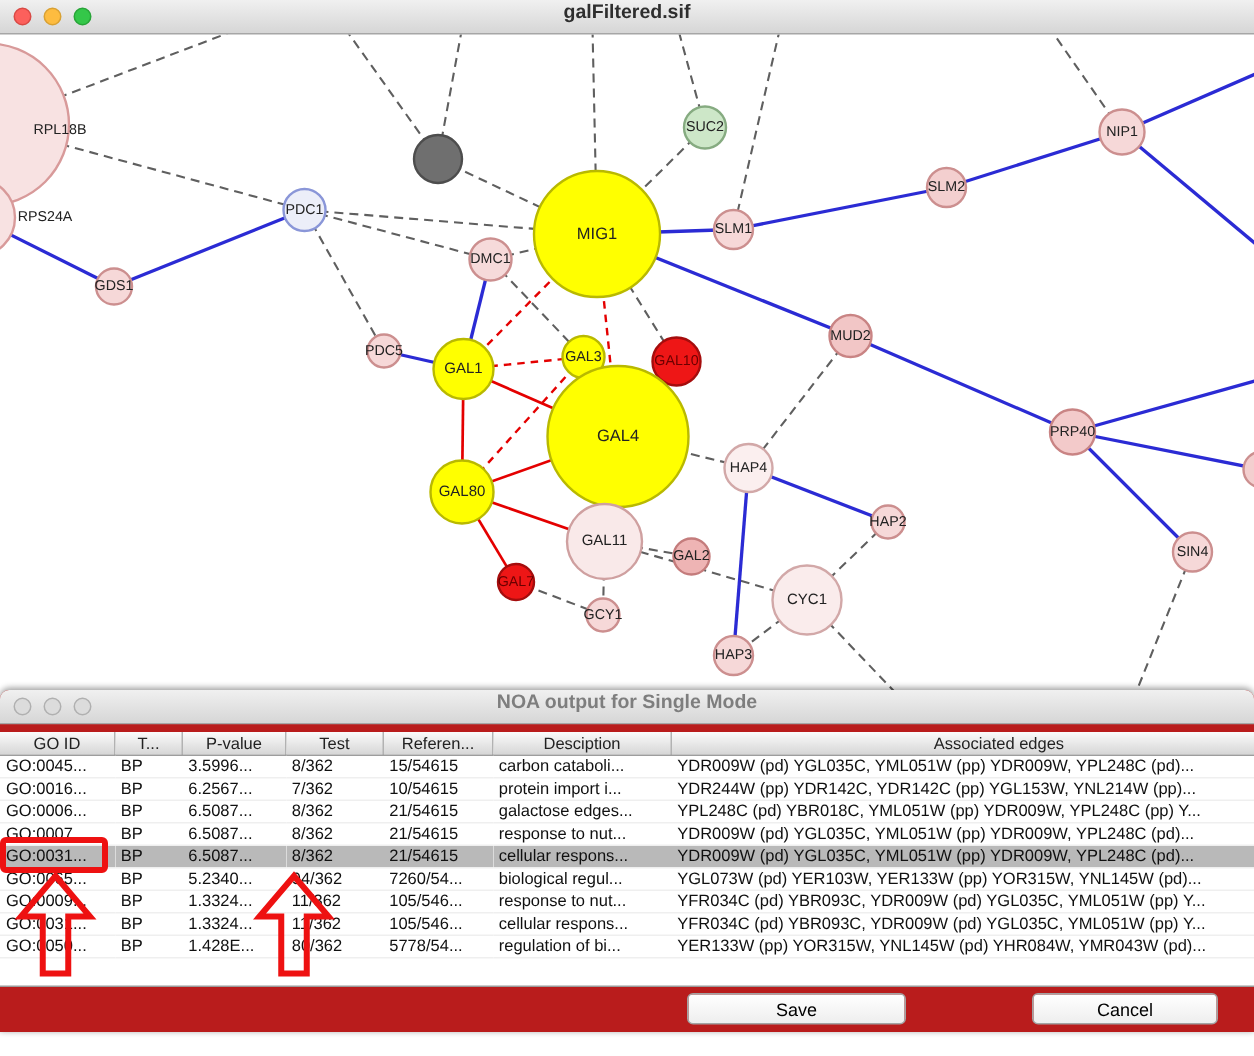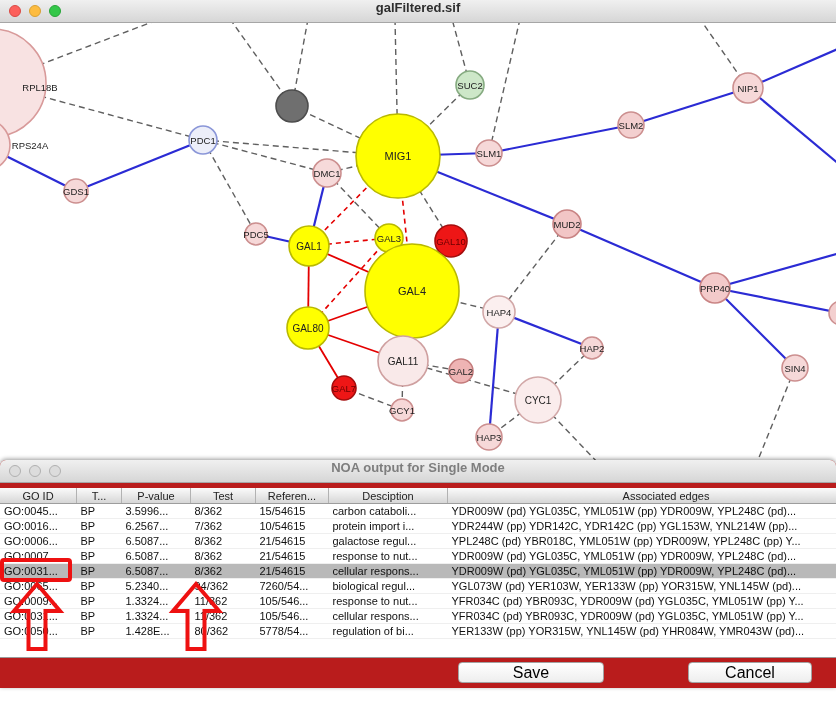--- a/index.html
+++ b/index.html
@@ -35,21 +35,21 @@
   table.noa th{background:linear-gradient(180deg,#fbfbfb,#d6d6d6);border-right:1px solid #b2b2b2;
     border-bottom:1px solid #9d9d9d;height:15px;font-weight:400;color:#222;text-align:center;
     padding:0 3px;white-space:nowrap;overflow:hidden;}
   table.noa td{height:14px;line-height:14px;padding:0 4px;white-space:nowrap;overflow:hidden;
     color:#101010;border-bottom:1px solid #efefef;}
   tr.selected td{background:#b9b9b9;}
   .c0{width:70px;margin-left:48px;} .c1{width:38px;} .c2{width:62px;} .c3{width:58px;} .c4{width:66px;margin-left:22px;} .c5{width:112px;} .c6{width:430px;}
 
   .button-bar{position:relative;height:48px;}
   .mac-btn{position:absolute;top:4px;height:21px;border:1px solid #a3a3a3;border-radius:4px;
-    background:linear-gradient(180deg,#ffffff,#eeeeee);font-size:16px;color:#000;
+    background:linear-gradient(180deg,#ffffff,#eeeeee);font-size:12px;color:#000;
     font-family:"Liberation Sans",sans-serif;text-align:center;cursor:pointer;}
   #saveBtn{left:458px;width:146px;}
   #cancelBtn{left:688px;width:124px;}
 
   
   #overlay{position:absolute;top:0;left:0;width:836px;height:704px;pointer-events:none;z-index:50;}
 </style>
 </head>
 <body>
 
@@ -219,21 +219,21 @@
               <td class="c4">10/54615</td>
               <td class="c5">protein import i...</td>
               <td class="c6">YDR244W (pp) YDR142C, YDR142C (pp) YGL153W, YNL214W (pp)...</td>
             </tr>
             <tr>
               <td class="c0">GO:0006...</td>
               <td class="c1">BP</td>
               <td class="c2">6.5087...</td>
               <td class="c3">8/362</td>
               <td class="c4">21/54615</td>
-              <td class="c5">galactose regul...</td>
+              <td class="c5">galactose edges...</td>
               <td class="c6">YPL248C (pd) YBR018C, YML051W (pp) YDR009W, YPL248C (pp) Y...</td>
             </tr>
             <tr>
               <td class="c0">GO:0007...</td>
               <td class="c1">BP</td>
               <td class="c2">6.5087...</td>
               <td class="c3">8/362</td>
               <td class="c4">21/54615</td>
               <td class="c5">response to nut...</td>
               <td class="c6">YDR009W (pd) YGL035C, YML051W (pp) YDR009W, YPL248C (pd)...</td>

